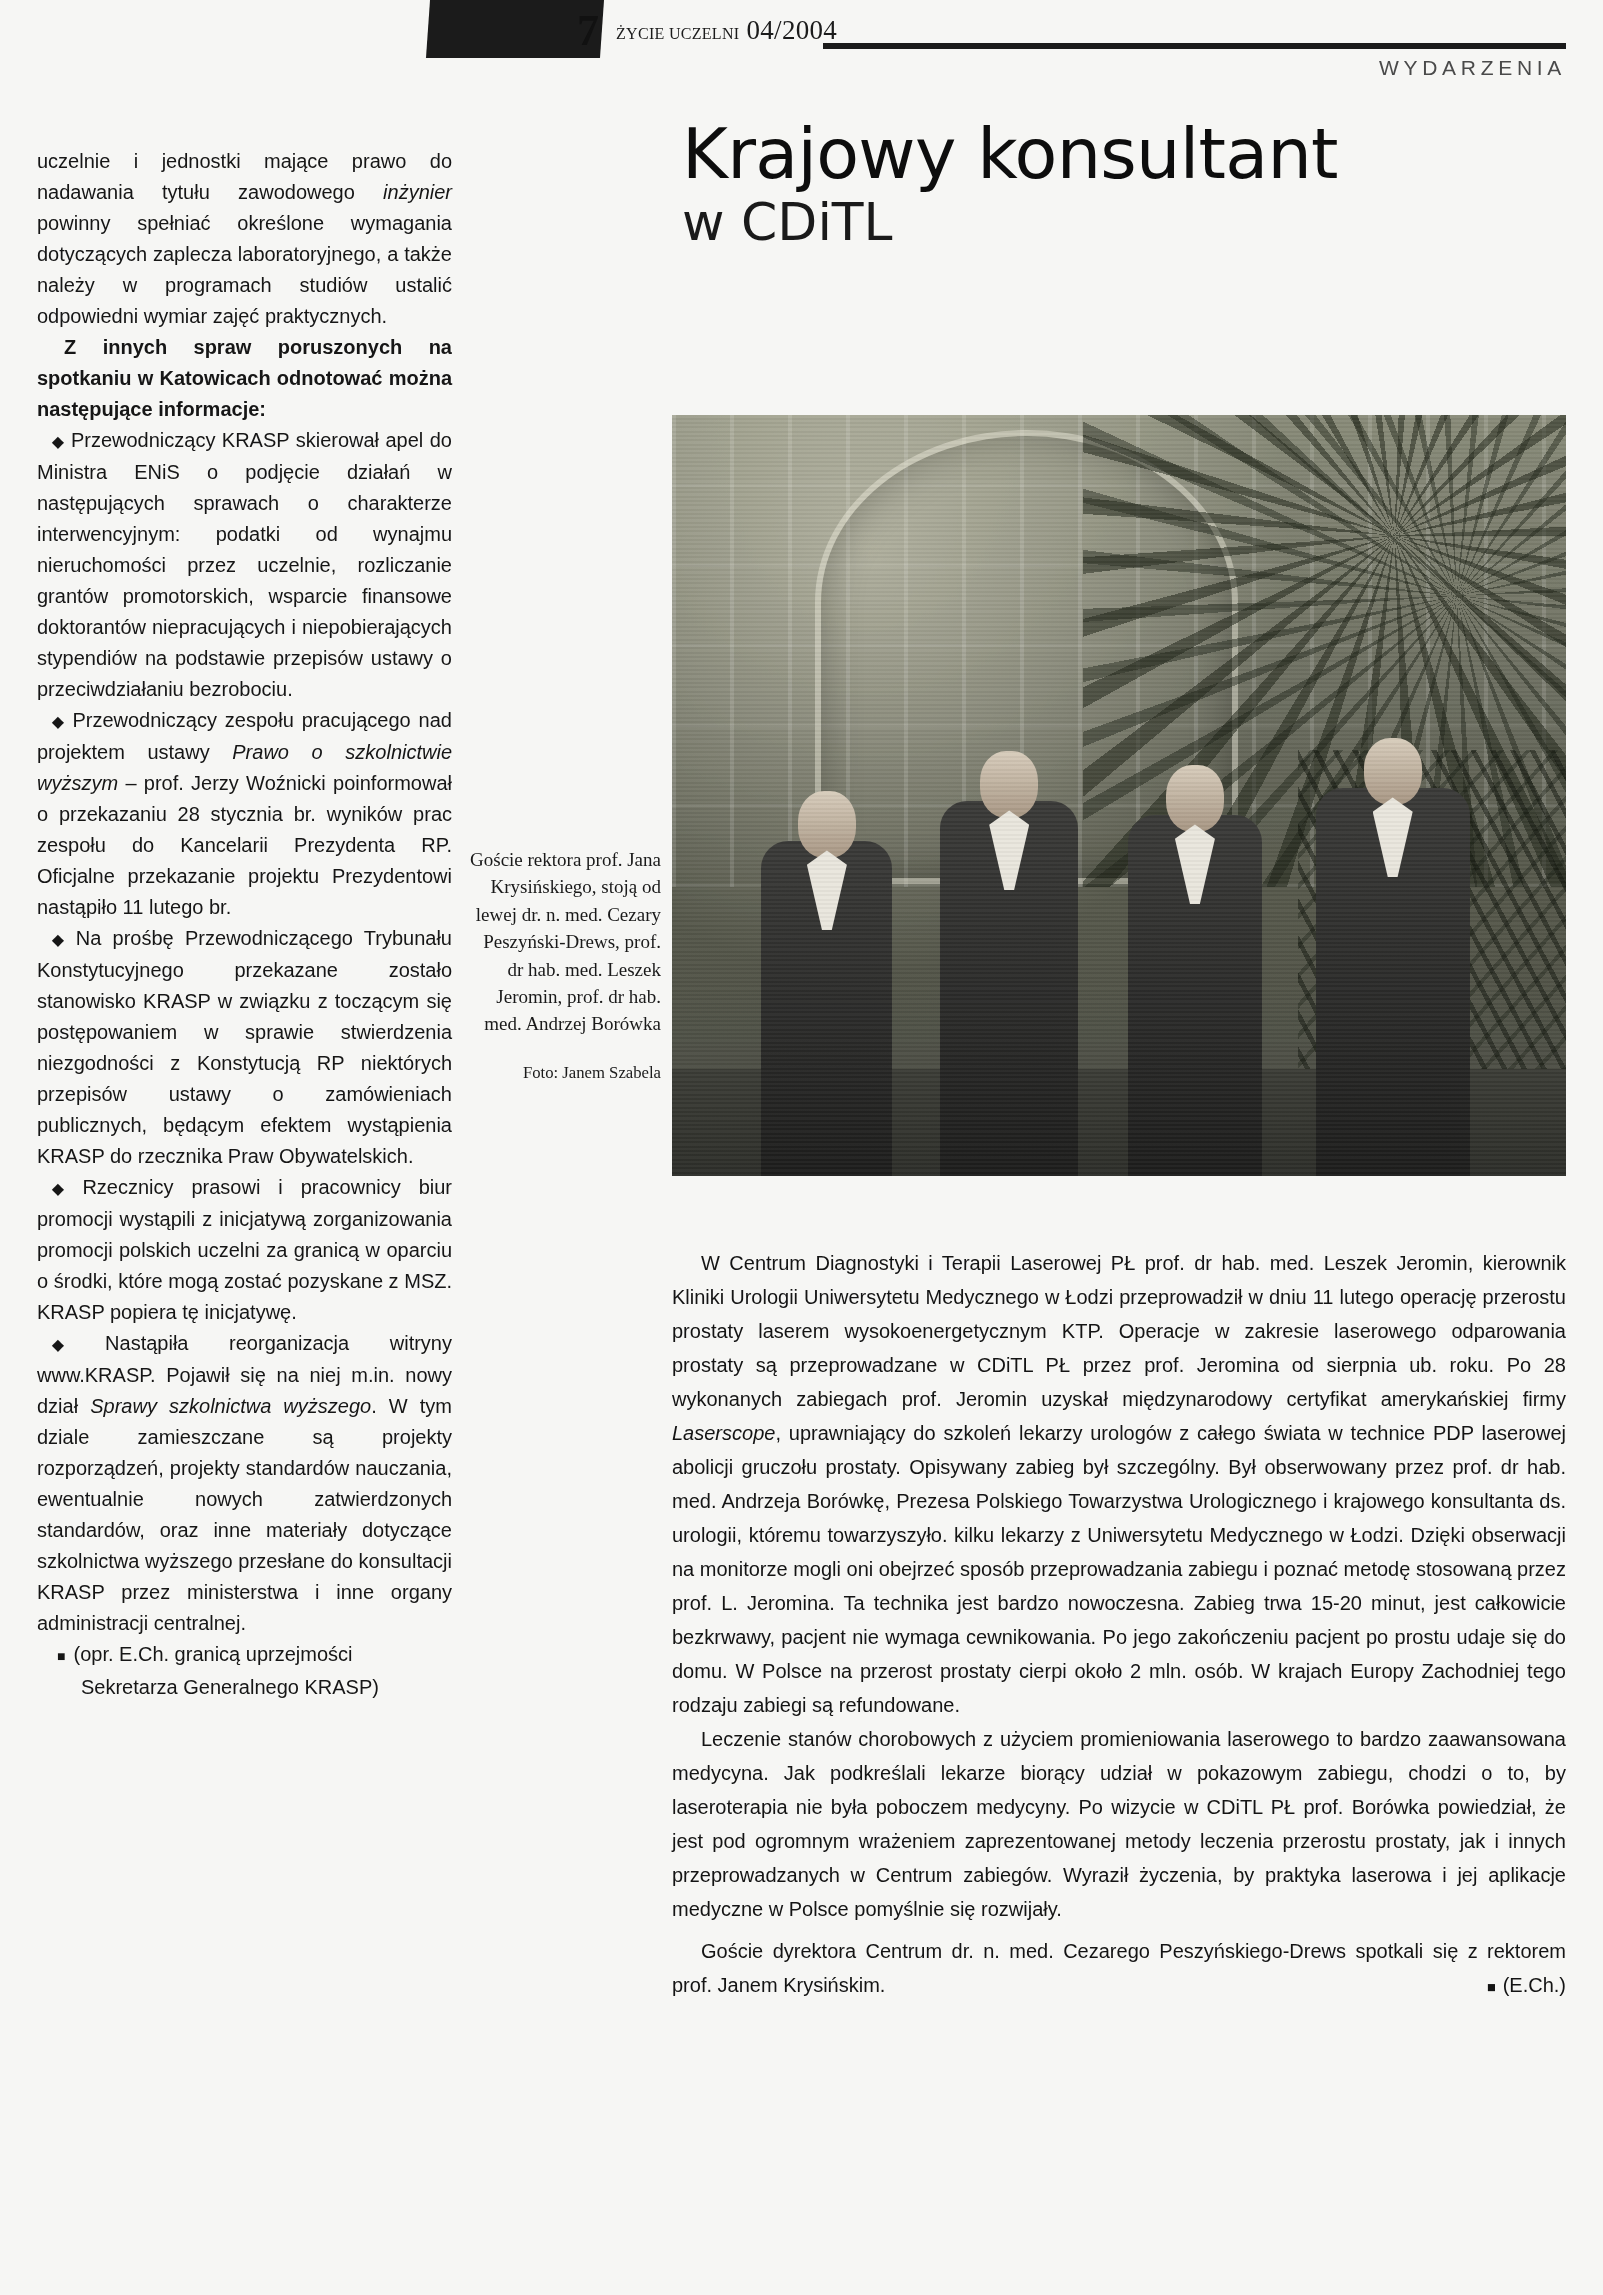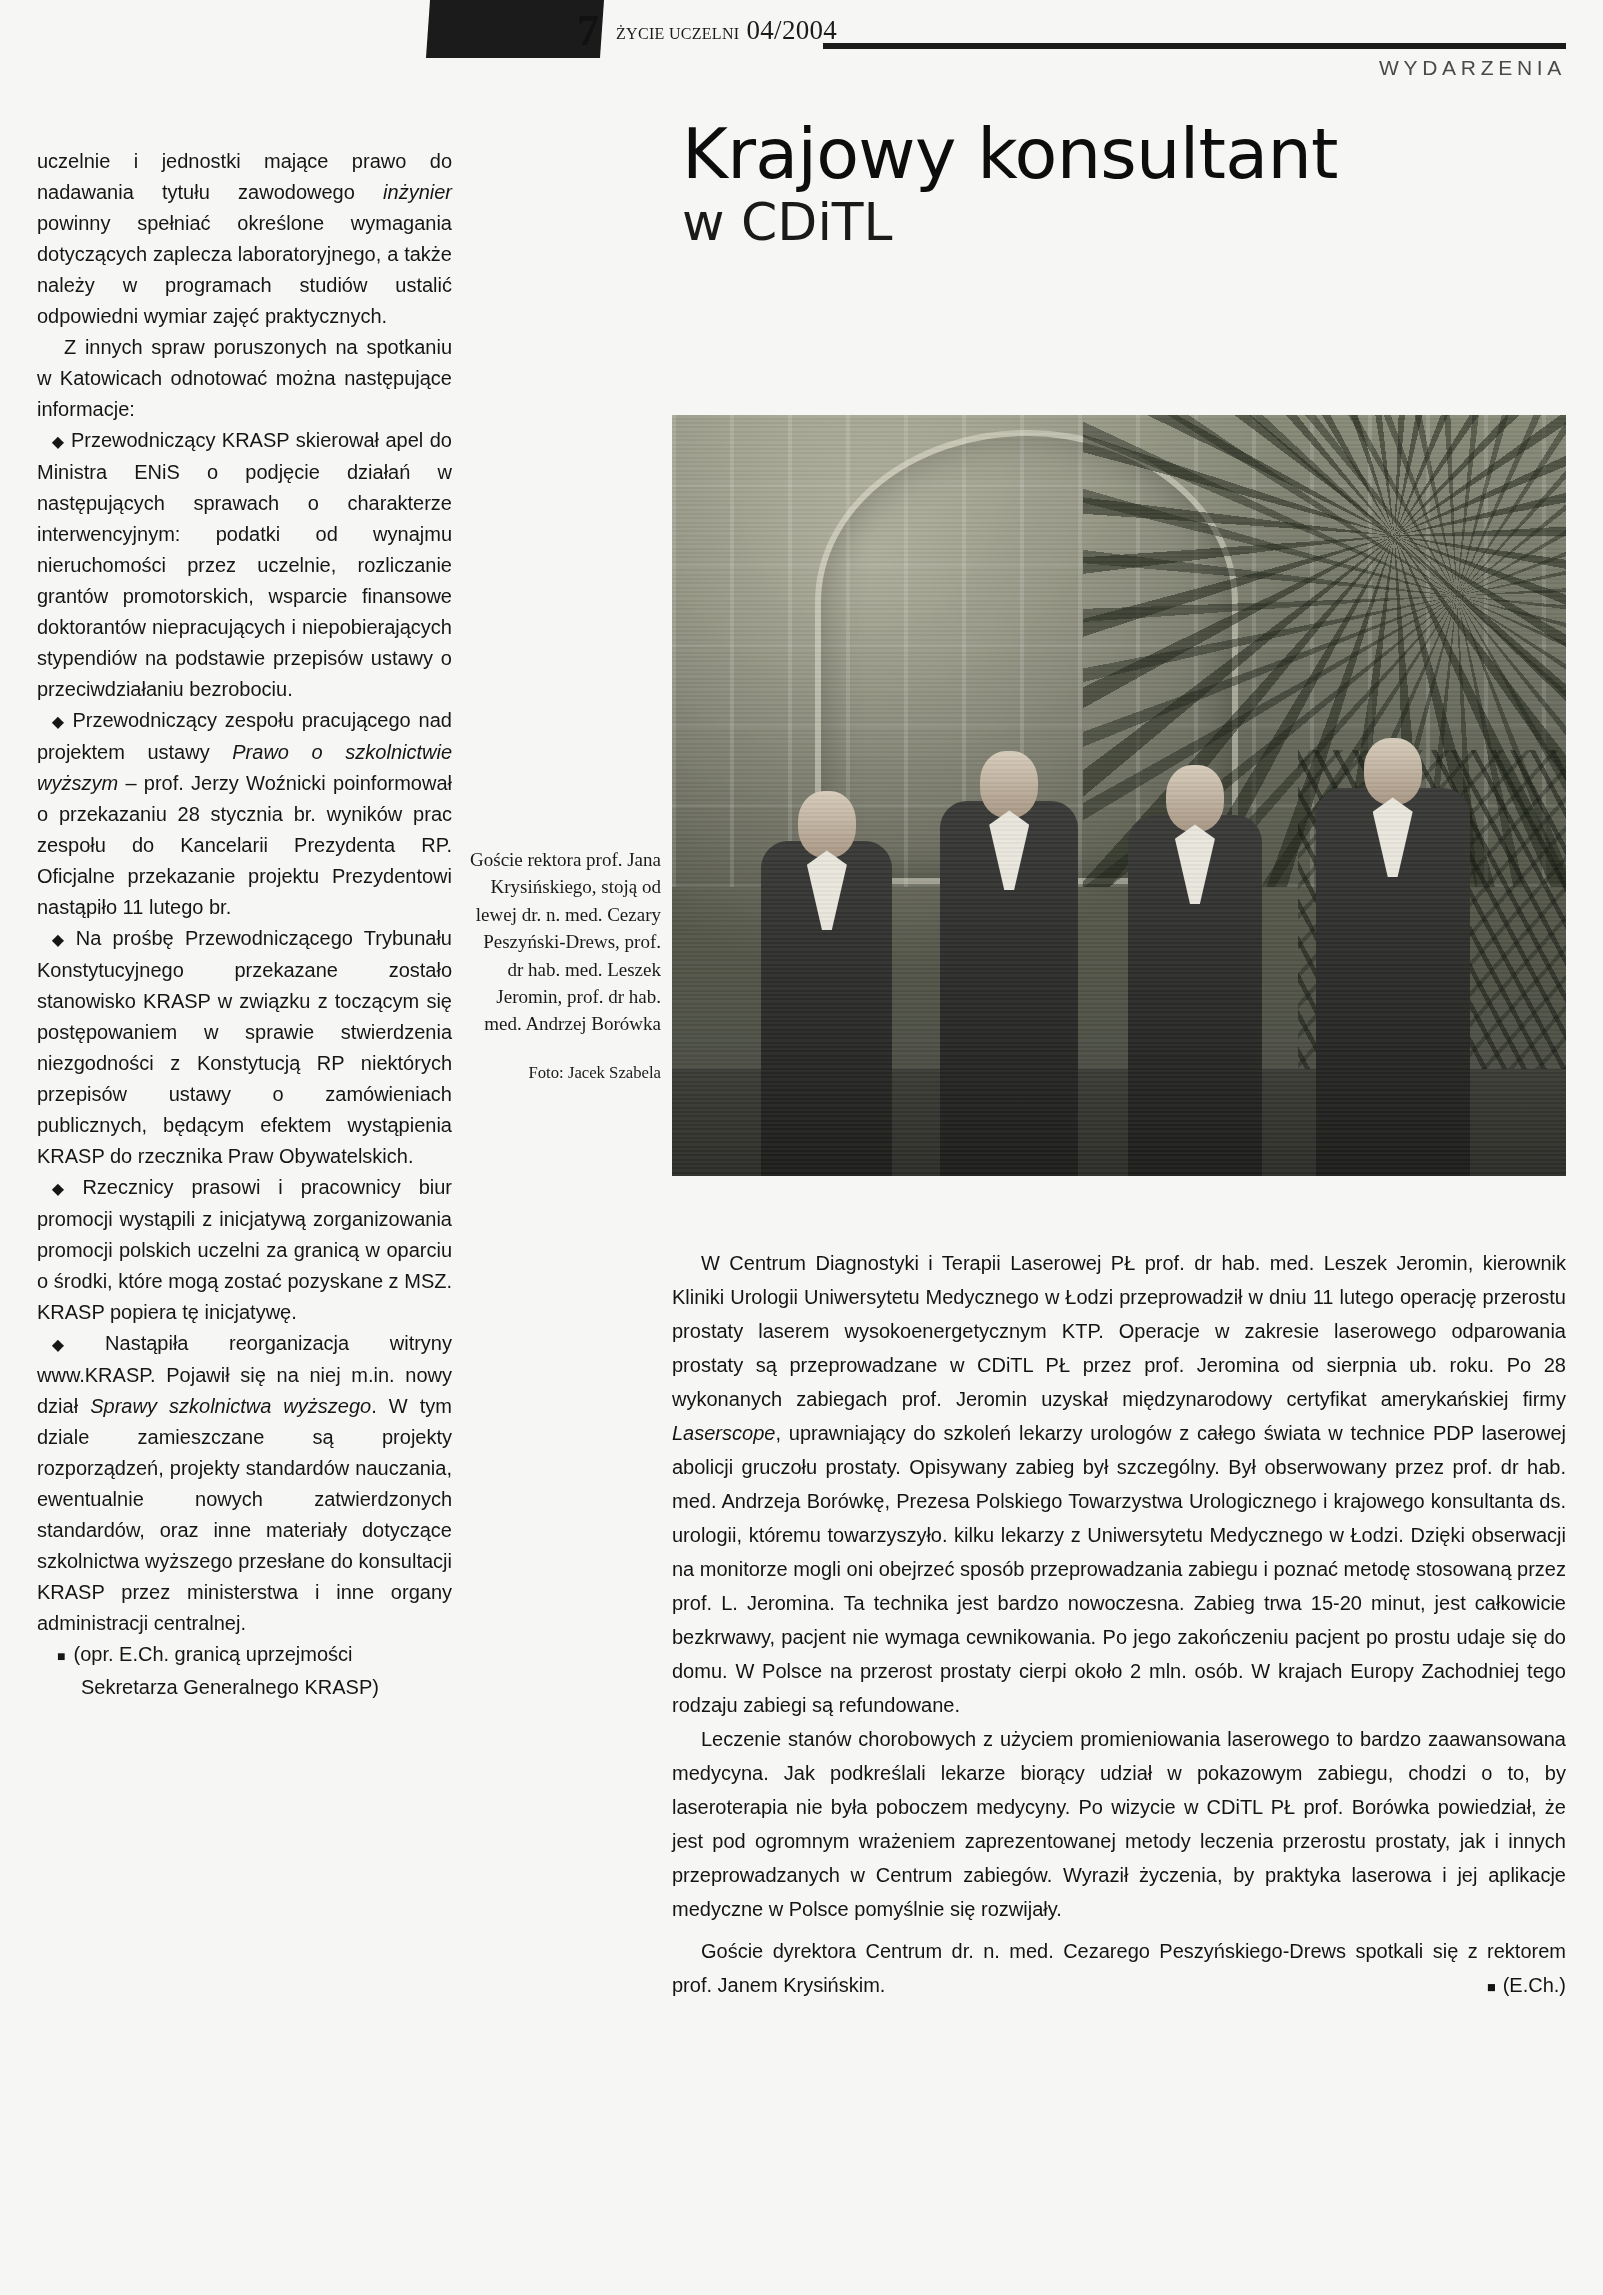--- a/index.html
+++ b/index.html
@@ -84,20 +84,21 @@
     font-size: 20px;
     line-height: 31px;
     text-align: justify;
     color: #161616;
   }
   .col-left p {
     margin: 0;
   }
   .col-left p.indent {
     text-indent: 27px;
+    font-weight: bold;
   }
   .col-left p.bullet {
     text-indent: 0;
     padding-left: 0;
   }
   .bullet-mark {
     font-size: 16px;
     padding-right: 6px;
     padding-left: 14.7px;
   }
@@ -332,21 +333,21 @@
     </div>
     <div class="figure f4">
       <div class="head"></div>
       <div class="shirt"></div>
     </div>
     <div class="grain"></div>
   </div>
 
   <div class="caption">
     <div>Goście rektora prof. Jana Krysińskiego, stoją od lewej dr. n. med. Cezary Peszyński-Drews, prof. dr hab. med. Leszek Jeromin, prof. dr hab. med. Andrzej Borówka</div>
-    <div class="photo-credit">Foto: Jacek Szabela</div>
+    <div class="photo-credit">Foto: Janem Szabela</div>
   </div>
 
   <div class="col-right">
     <p>W Centrum Diagnostyki i Terapii Laserowej PŁ prof. dr hab. med. Leszek Jeromin, kierownik Kliniki Urologii Uniwersytetu Medycznego w Łodzi przeprowadził w dniu 11 lutego operację przerostu prostaty laserem wysokoenergetycznym KTP. Operacje w zakresie laserowego odparowania prostaty są przeprowadzane w CDiTL PŁ przez prof. Jeromina od sierpnia ub. roku. Po 28 wykonanych zabiegach prof. Jeromin uzyskał międzynarodowy certyfikat amerykańskiej firmy <em>Laserscope</em>, uprawniający do szkoleń lekarzy urologów z całego świata w technice PDP laserowej abolicji gruczołu prostaty. Opisywany zabieg był szczególny. Był obserwowany przez prof. dr hab. med. Andrzeja Borówkę, Prezesa Polskiego Towarzystwa Urologicznego i krajowego konsultanta ds. urologii, któremu towarzyszyło. kilku lekarzy z Uniwersytetu Medycznego w Łodzi. Dzięki obserwacji na monitorze mogli oni obejrzeć sposób przeprowadzania zabiegu i poznać metodę stosowaną przez prof. L. Jeromina. Ta technika jest bardzo nowoczesna. Zabieg trwa 15-20 minut, jest całkowicie bezkrwawy, pacjent nie wymaga cewnikowania. Po jego zakończeniu pacjent po prostu udaje się do domu. W Polsce na przerost prostaty cierpi około 2 mln. osób. W krajach Europy Zachodniej tego rodzaju zabiegi są refundowane.</p>
     <p>Leczenie stanów chorobowych z użyciem promieniowania laserowego to bardzo zaawansowana medycyna. Jak podkreślali lekarze biorący udział w pokazowym zabiegu, chodzi o to, by laseroterapia nie była poboczem medycyny. Po wizycie w CDiTL PŁ prof. Borówka powiedział, że jest pod ogromnym wrażeniem zaprezentowanej metody leczenia przerostu prostaty, jak i innych przeprowadzanych w Centrum zabiegów. Wyraził życzenia, by praktyka laserowa i jej aplikacje medyczne w Polsce pomyślnie się rozwijały.</p>
     <p class="last">Goście dyrektora Centrum dr. n. med. Cezarego Peszyńskiego-Drews spotkali się z rektorem prof. Janem Krysińskim.<span class="right-align-end"><span class="endmark">■</span><span>(E.Ch.)</span></span></p>
   </div>
 
 </div>
 

